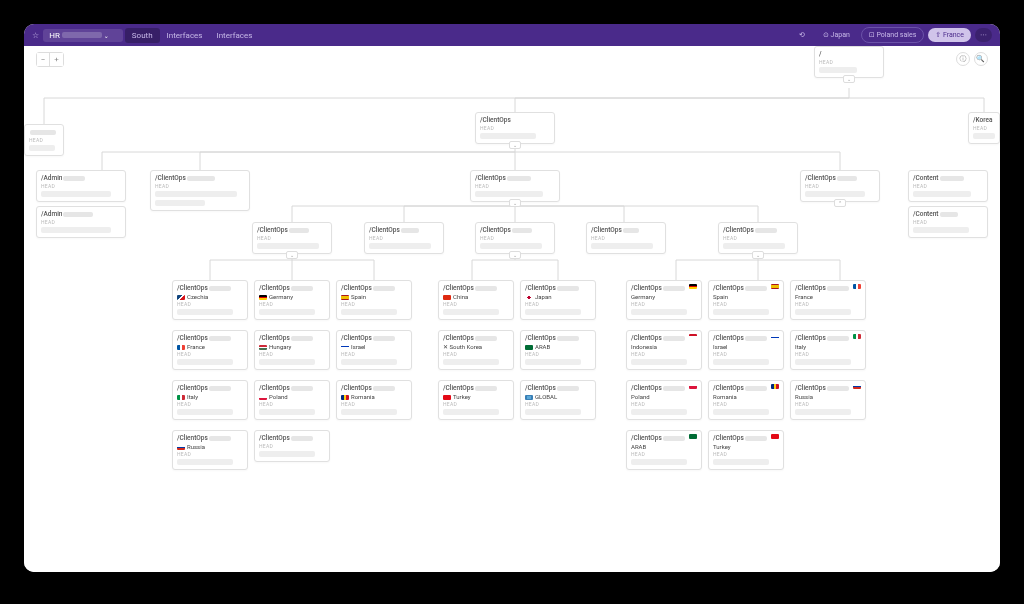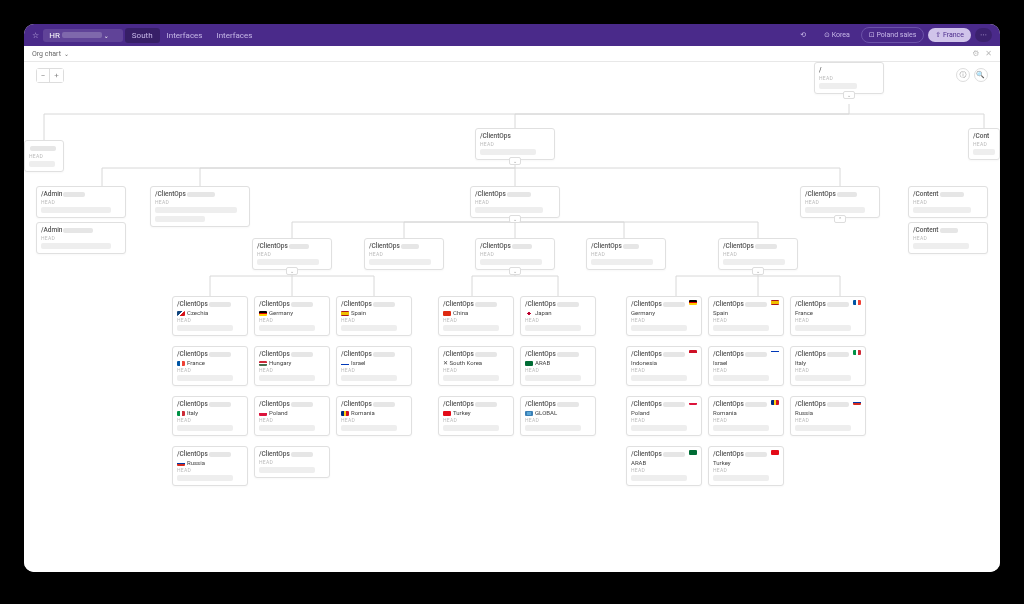--- a/index.html
+++ b/index.html
@@ -59,33 +59,26 @@
 <div class="window">
 
   <div class="topbar">
     <span class="star">☆</span>
     <span class="title"><span>HR</span> <span class="blur" style="display:inline-block;width:40px;height:6px;background:rgba(255,255,255,.2);border-radius:2px"></span> <span style="font-size:6px">⌄</span></span>
     <span class="tab active">South</span>
     <span class="tab">Interfaces</span>
     <span class="tab">Interfaces</span>
     <span class="spacer"></span>
     <span class="tbtn">⟲</span>
-    <span class="tbtn">⊙ Korea</span>
+    <span class="tbtn">⊙ Japan</span>
     <span class="tbtn outlined">⊡ Poland sales</span>
     <span class="tbtn share">⇧ France</span>
     <span class="tbtn more">⋯</span>
   </div>
 
-  <div class="subbar">
-    <span>Org chart</span>
-    <span class="chev">⌄</span>
-    <span class="sp"></span>
-    <span class="ic">⚙</span>
-    <span class="ic">✕</span>
-  </div>
 
   <div class="canvas">
 
     <div class="zoomctl">
       <button>−</button>
       <button>+</button>
     </div>
     <div class="topright">
       <button>ⓘ</button>
       <button>🔍</button>
@@ -116,21 +109,21 @@
       <div class="h">HEAD</div>
       <div class="hv" style="width:26px"></div>
     </div>
     <div class="card" style="left:451px;top:66px;width:80px">
       <div class="t"><span>/ClientOps</span></div>
       <div class="h">HEAD</div>
       <div class="hv" style="width:56px"></div>
       <div class="exp">⌄</div>
     </div>
     <div class="card" style="left:944px;top:66px;width:32px">
-      <div class="t"><span>/Cont</span></div>
+      <div class="t"><span>/Korea</span></div>
       <div class="h">HEAD</div>
       <div class="hv" style="width:22px"></div>
     </div>
 
     <div class="card" style="left:12px;top:124px;width:90px">
       <div class="t"><span>/Admin</span><span class="blur" style="width:22px"></span></div>
       <div class="h">HEAD</div>
       <div class="hv" style="width:70px"></div>
     </div>
     <div class="card" style="left:12px;top:160px;width:90px">

